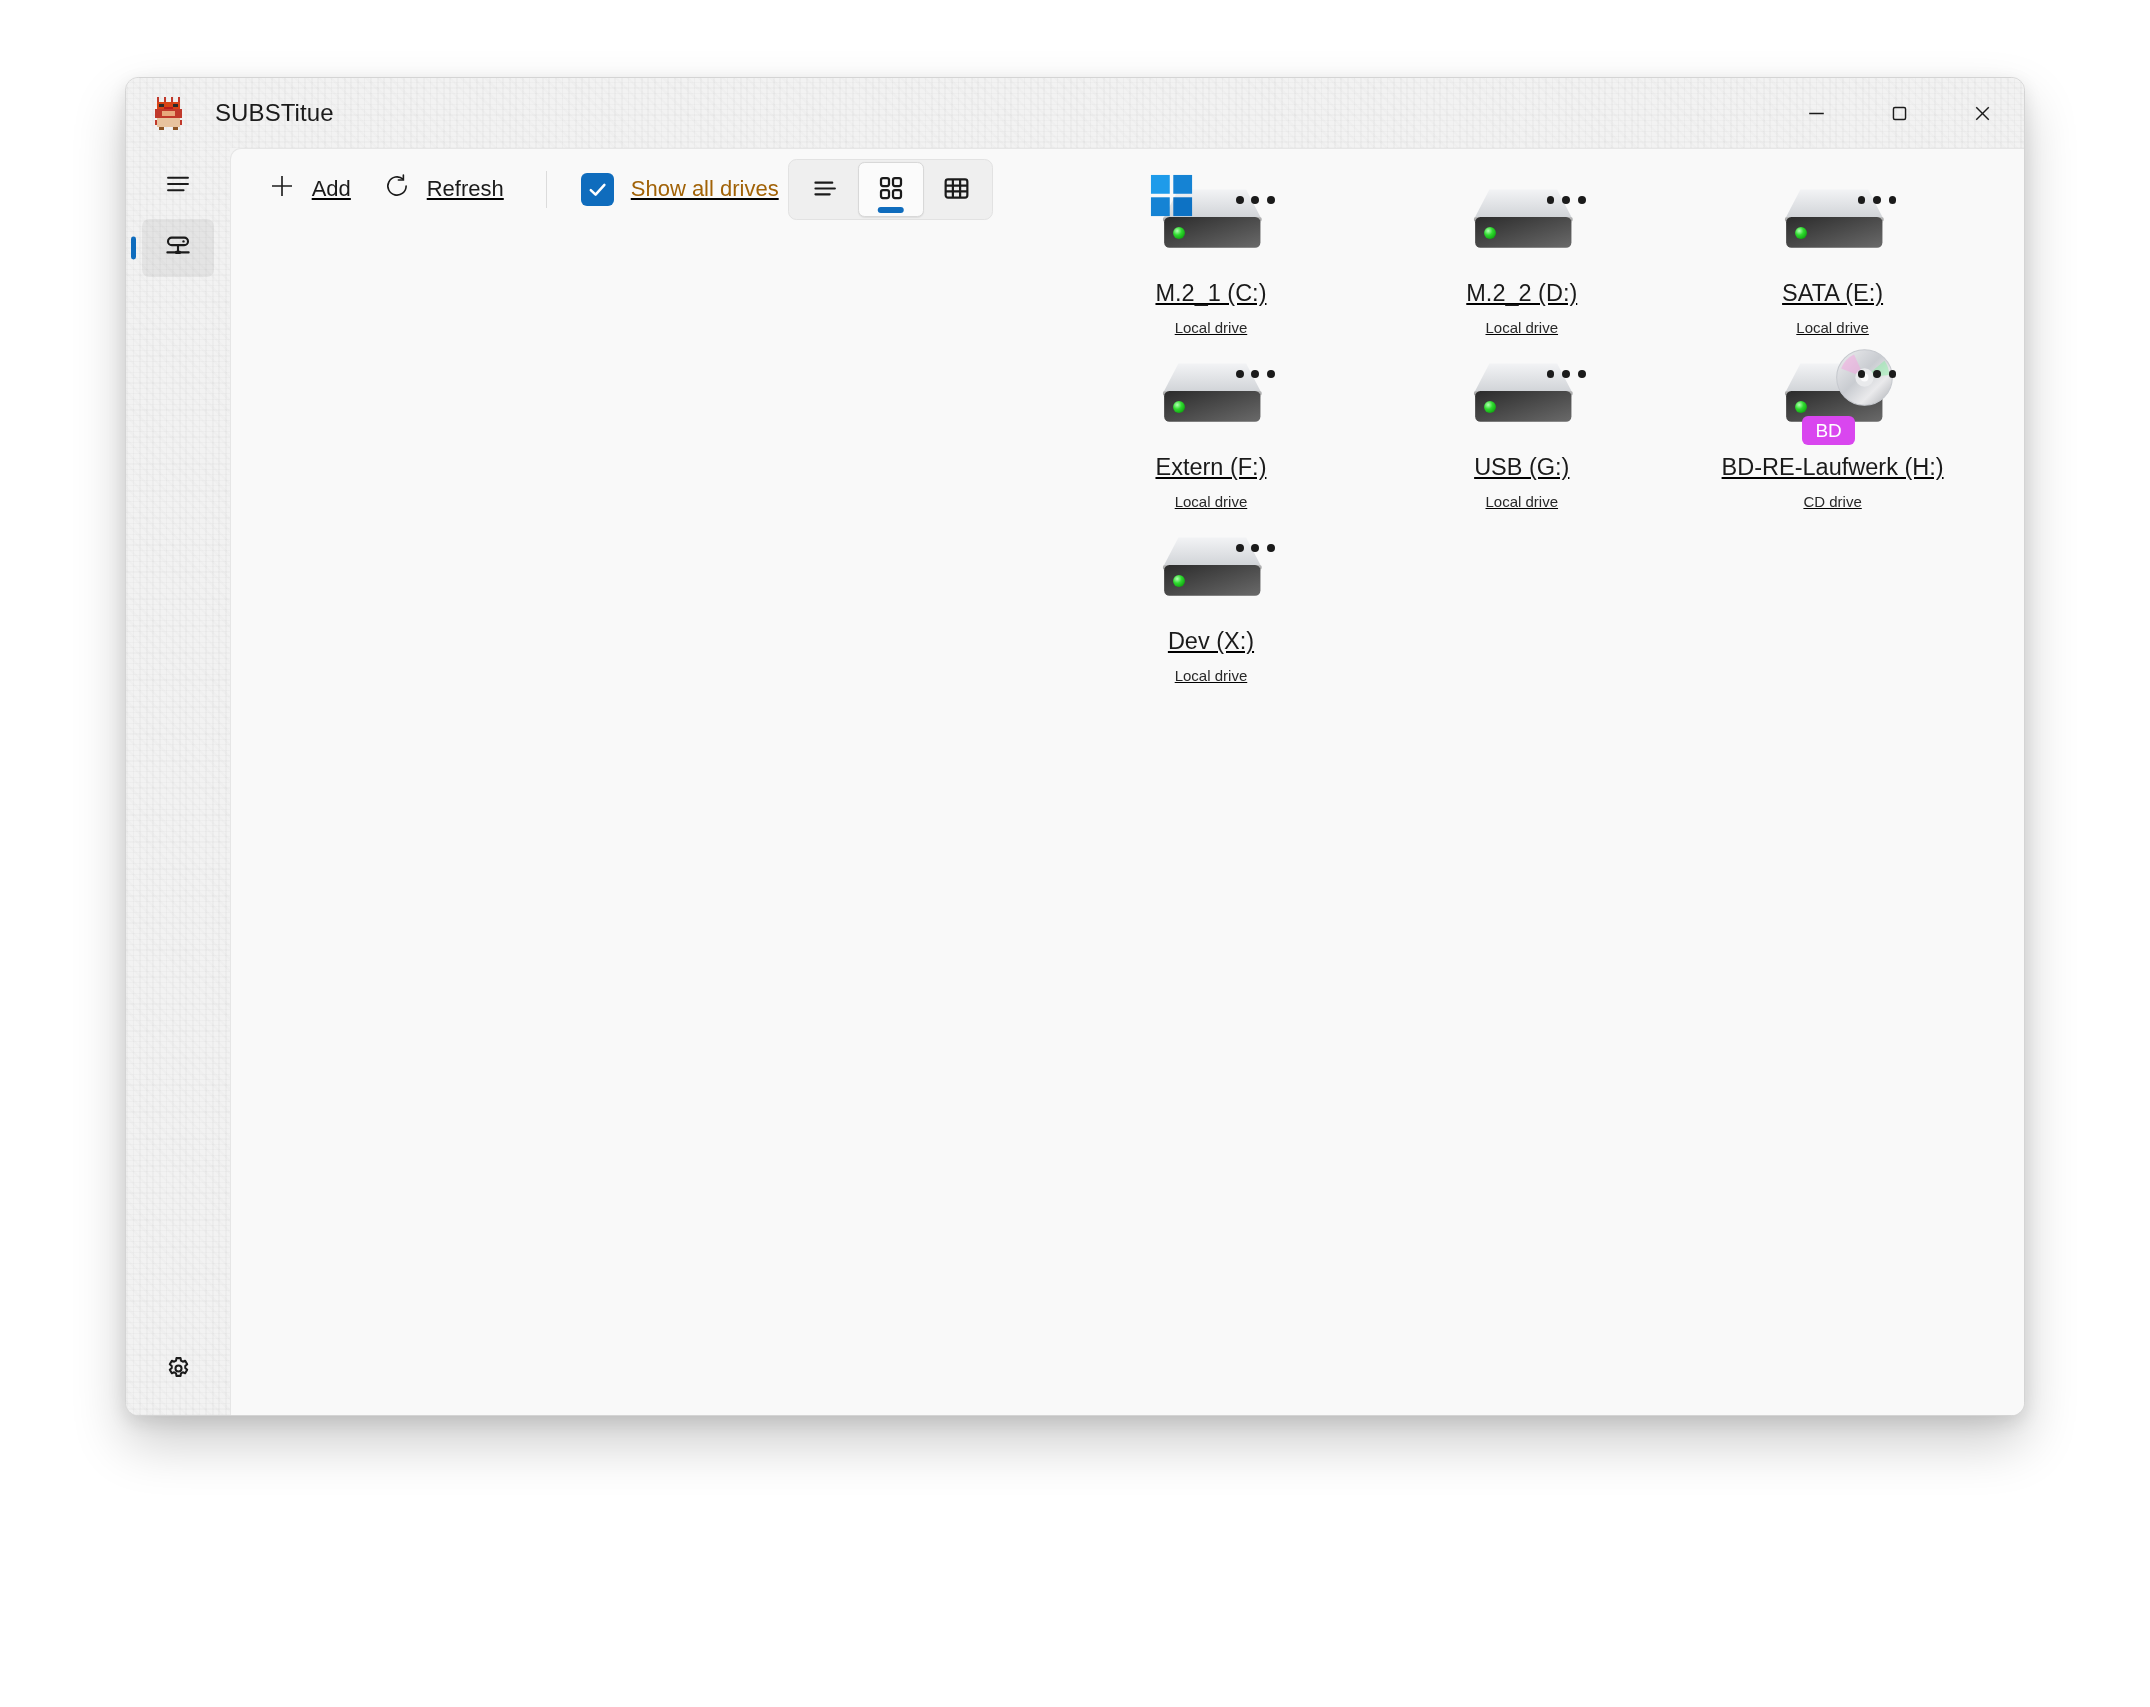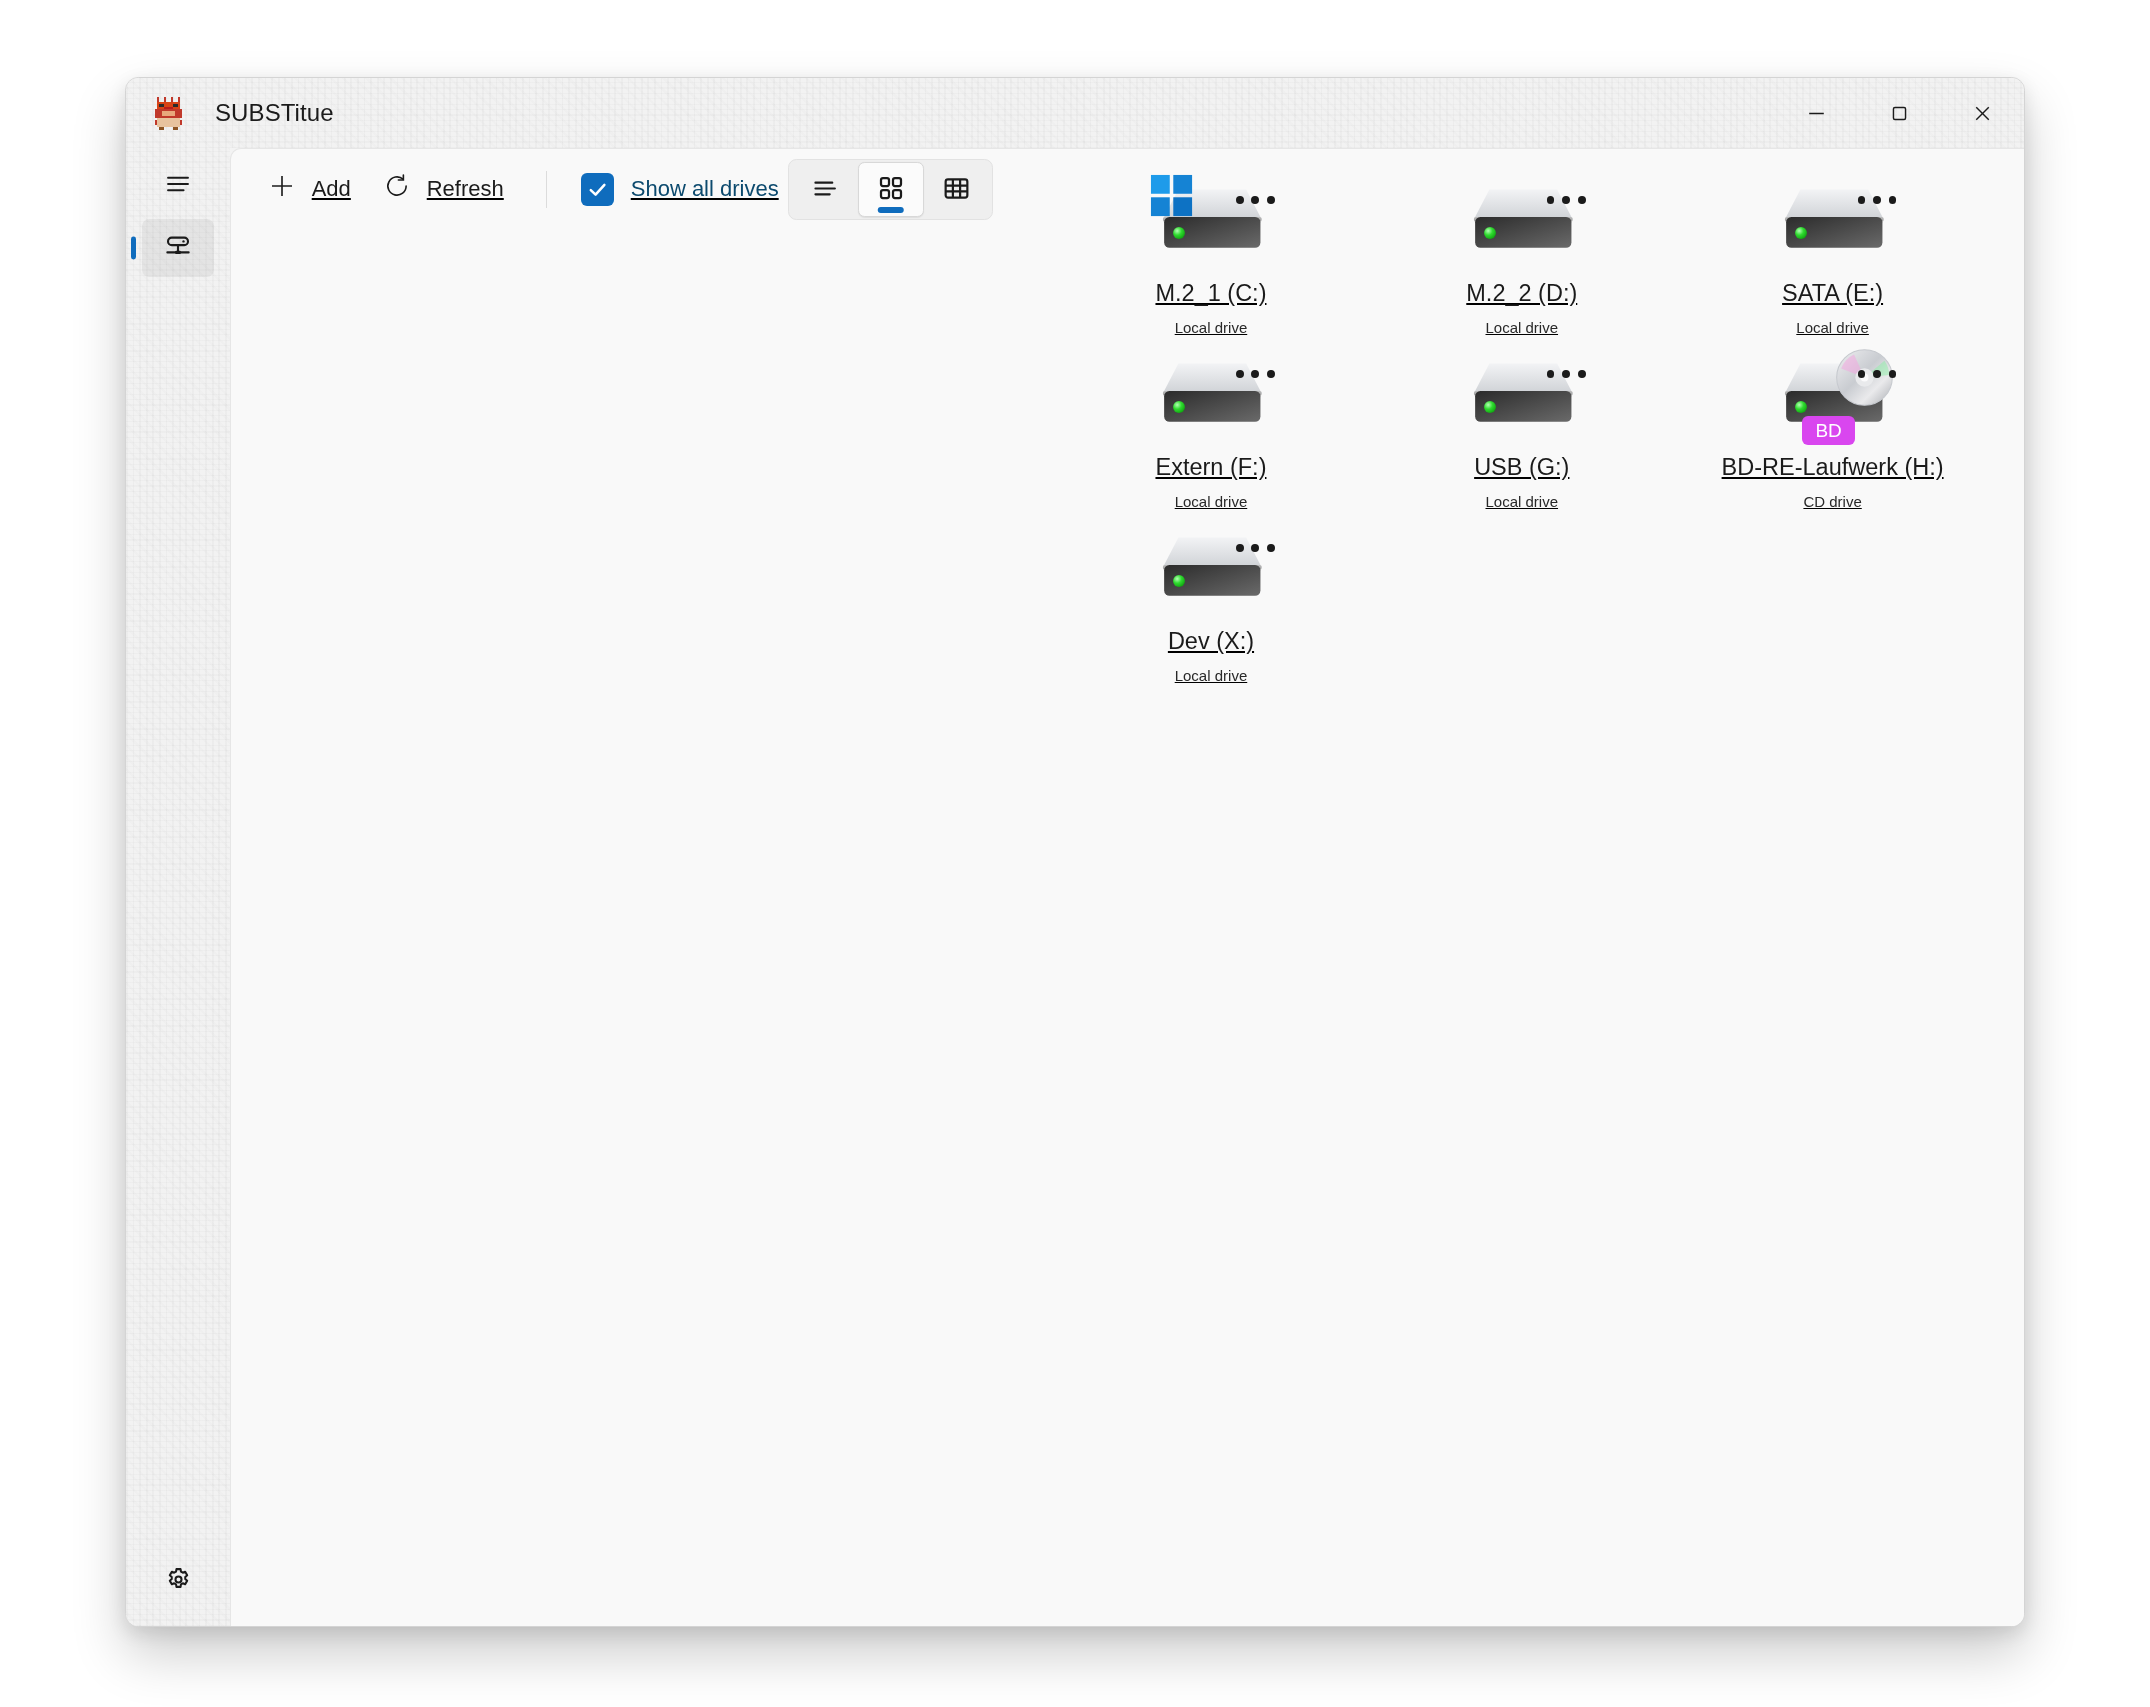--- a/index.html
+++ b/index.html
@@ -7,21 +7,21 @@
     width: 2151px; height: 1707px;
     background: #ffffff;
     font-family: "Liberation Sans", sans-serif;
     overflow: hidden;
   }
 
   
   #window {
     position: absolute;
     left: 125px; top: 77px;
-    width: 1900px; height: 1550px;
+    width: 1900px; height: 1339px;
     border-radius: 13.3px;
     background: #f3f3f3;
     border: 1.2px solid #d4d4d4;
     box-shadow: 0 26.5px 54px rgba(0,0,0,0.20), 0 6px 18px rgba(0,0,0,0.10);
     overflow: hidden;
     display: flex;
     flex-direction: column;
   }
 
   
@@ -130,21 +130,21 @@
   }
   .cmd-sep {
     width: 1.2px; height: 37px;
     background: #dcdcdc;
     margin: 0 24px 0 26.5px;
     flex: 0 0 1.2px;
   }
   .check-wrap {
     display: flex; align-items: center; gap: 17px;
     height: 48px; padding: 0 9.6px; border-radius: 6px;
-    font-size: 22px; color: #0c4a6e; white-space: nowrap;
+    font-size: 22px; color: #a16207; white-space: nowrap;
   }
   .checkbox {
     width: 33px; height: 33px;
     border-radius: 6px;
     background: var(--accent, #0f6cbd);
     display: flex; align-items: center; justify-content: center;
     flex: 0 0 33px;
   }
 
   

